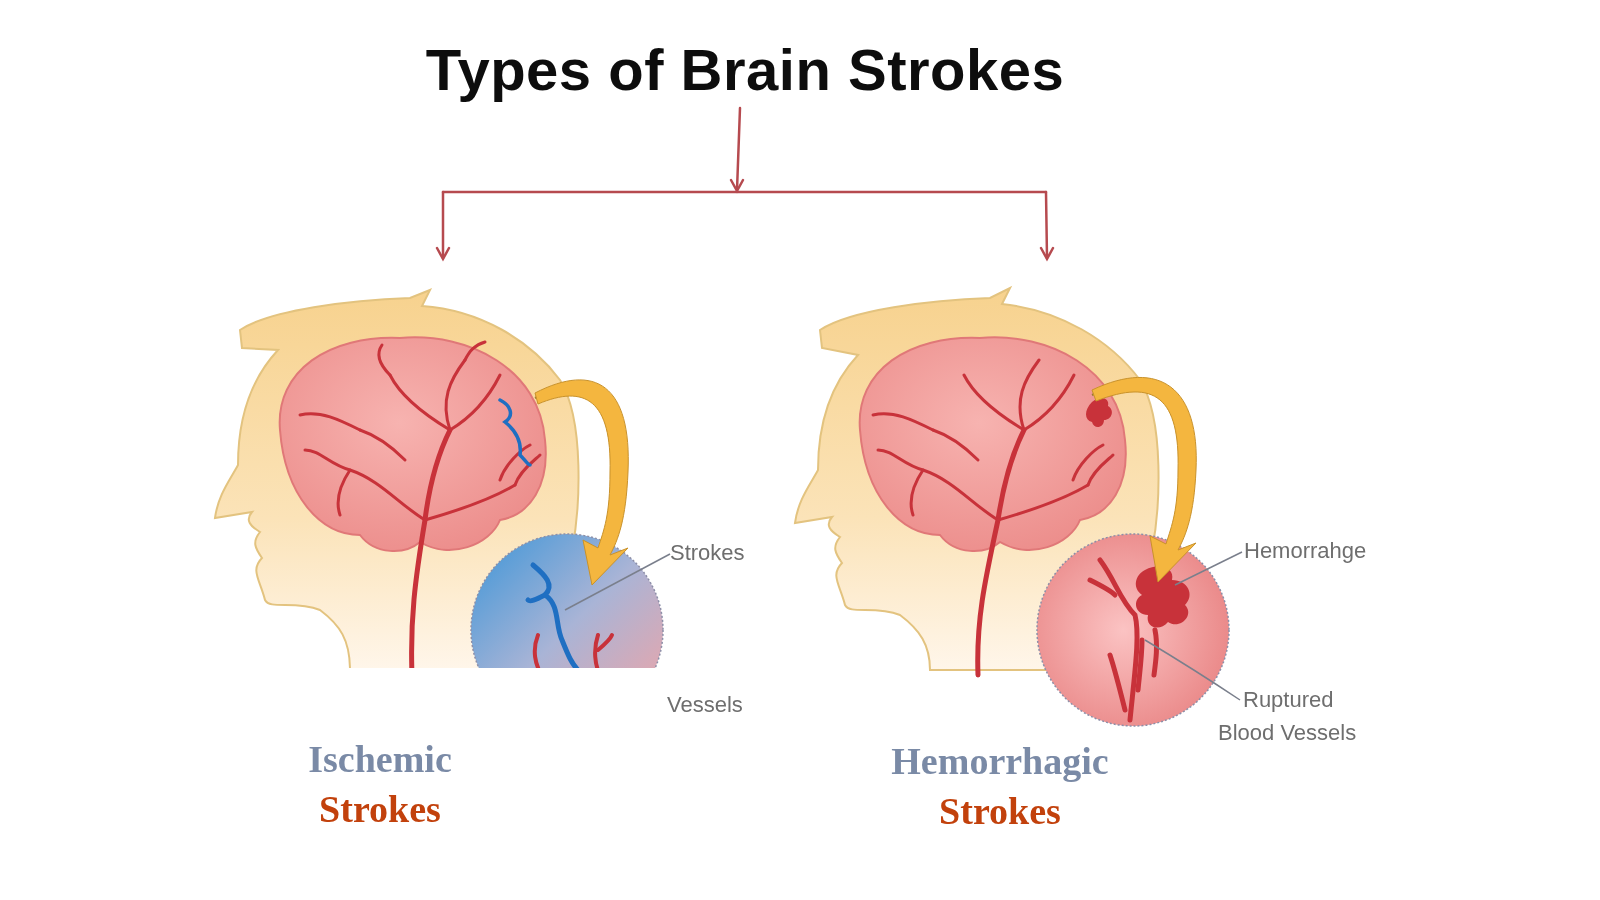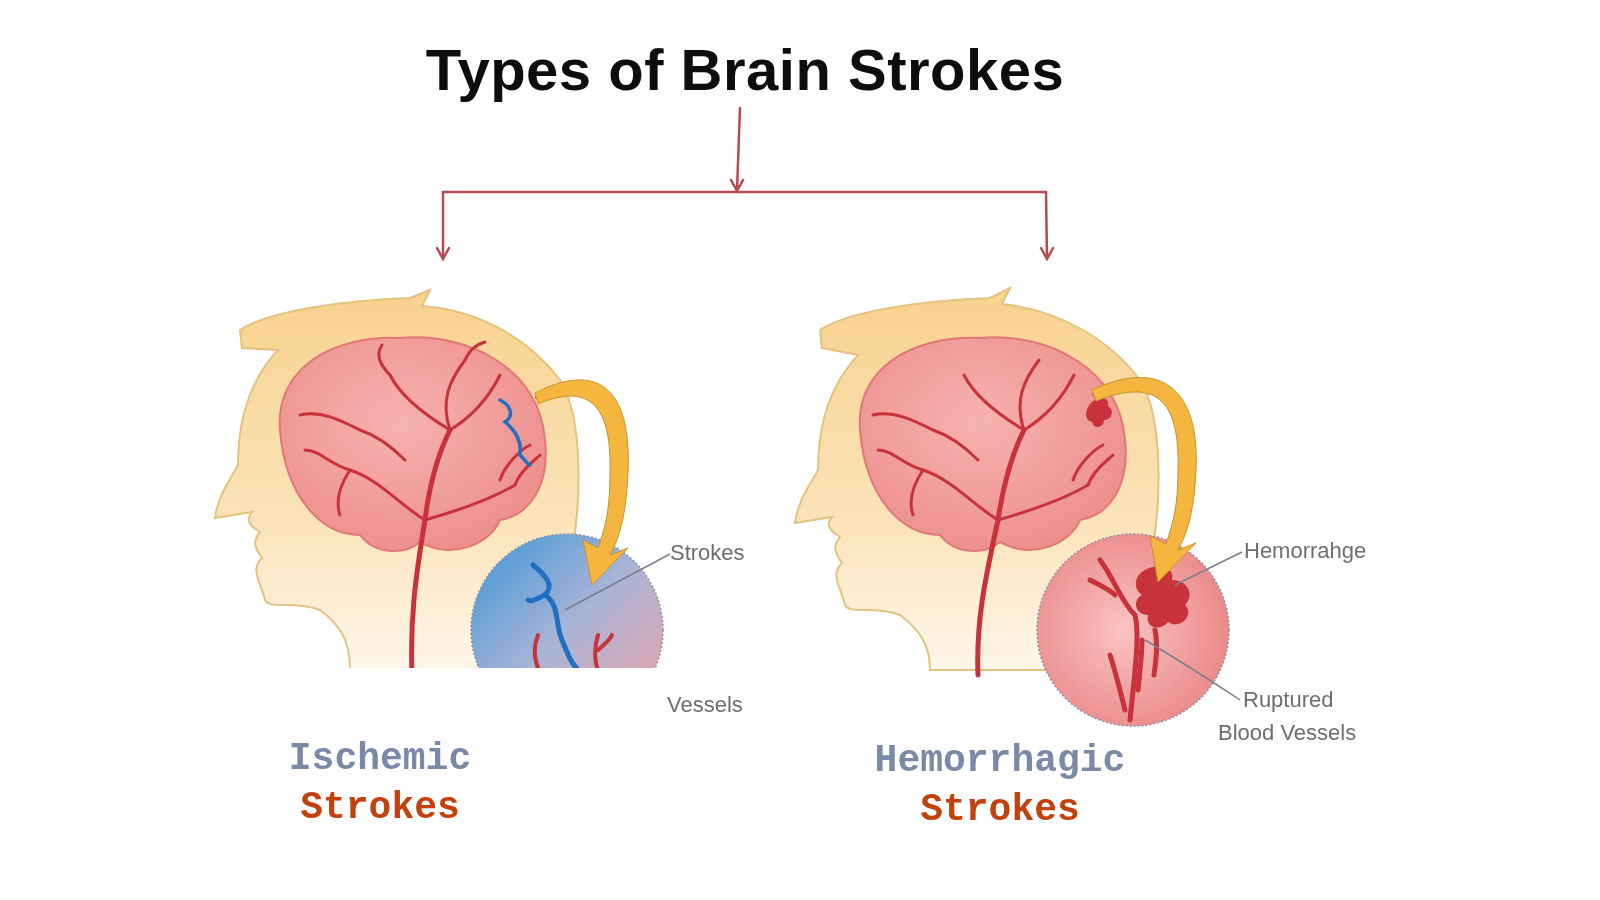--- a/index.html
+++ b/index.html
@@ -1,21 +1,21 @@
 <!DOCTYPE html>
 <html><head>
 <meta charset="utf-8">
 <style>
   html, body { margin: 0; padding: 0; }
   body { width: 1600px; height: 900px; background: #ffffff; position: relative; overflow: hidden; font-family: "Liberation Sans", sans-serif; }
   .title { position: absolute; left: 0; top: 36px; width: 1490px; text-align: center; font-size: 58px; font-weight: bold; color: #0d0d0d; letter-spacing: 0.5px; font-family: "Liberation Sans", sans-serif; }
   .connector { position: absolute; left: 0; top: 0; }
   .scene { position: absolute; }
   .label { position: absolute; font-size: 22px; color: #6e6e6e; font-family: "Liberation Sans", sans-serif; white-space: nowrap; }
-  .type-name { position: absolute; font-weight: bold; font-size: 38px; text-align: center; font-family: Liberation Mono, monospace; white-space: nowrap; }
+  .type-name { position: absolute; font-weight: bold; font-size: 38px; text-align: center; font-family: Liberation Serif, serif; white-space: nowrap; }
   .type-name .primary { color: #7a8aa6; display: block; }
   .type-name .secondary { color: #c2410c; display: block; margin-top: 6px; }
 </style>
 </head>
 <body>
 
 <div class="title">Types of Brain Strokes</div>
 
 <svg class="connector" width="1600" height="280" viewBox="0 0 1600 280">
   <g stroke="#b64a4f" stroke-width="2.5" fill="none" stroke-linecap="round">

